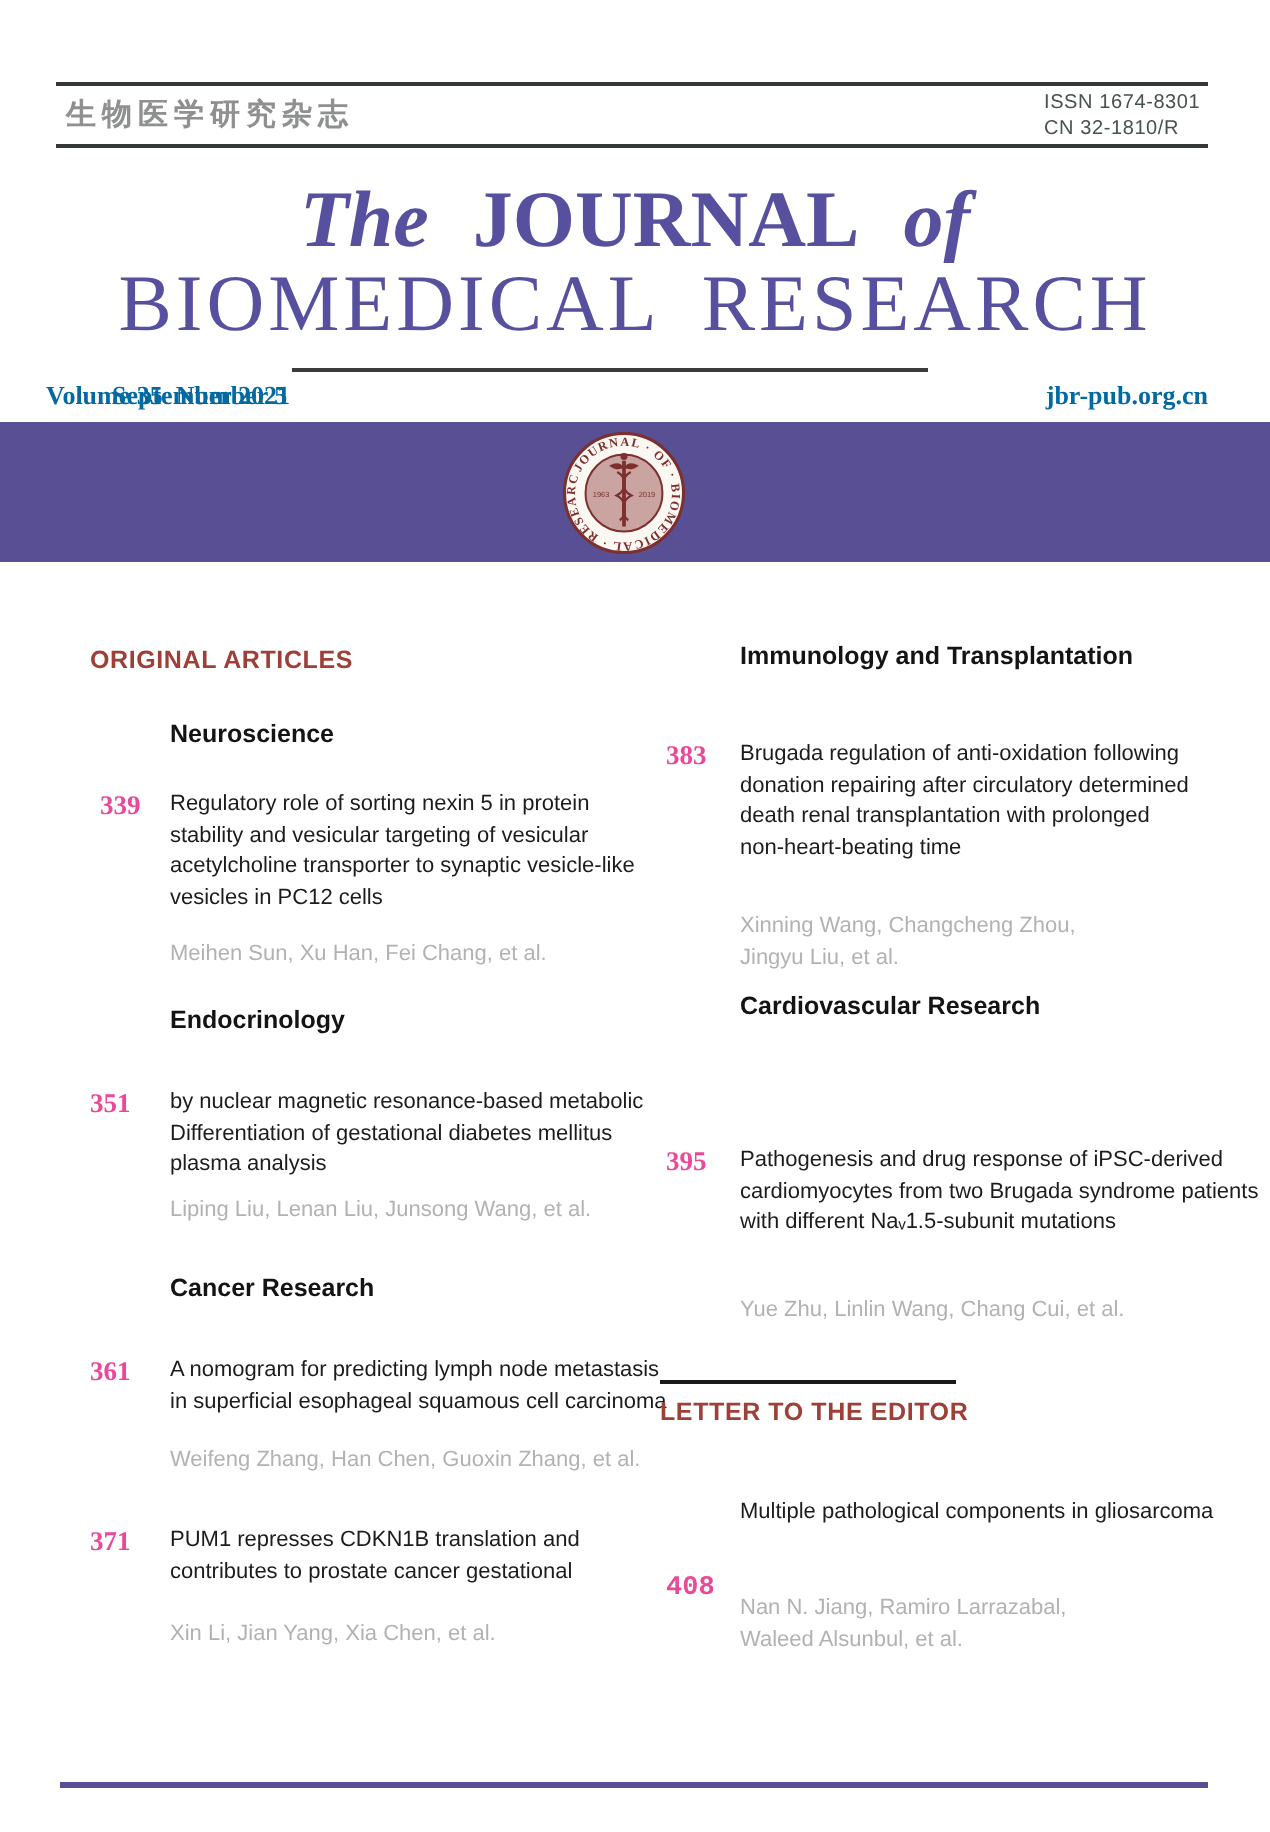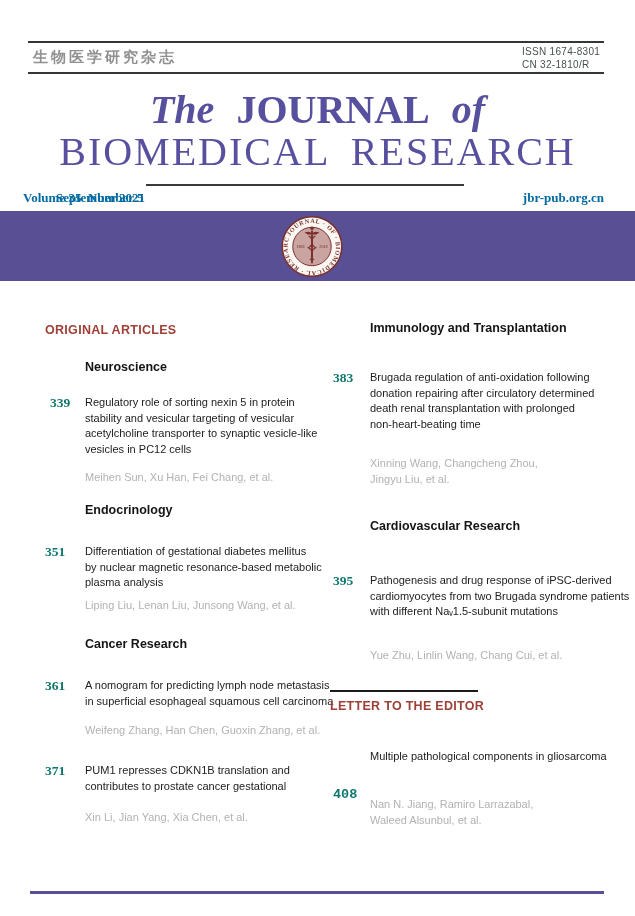--- a/index.html
+++ b/index.html
@@ -21,21 +21,21 @@
   .mid-rule{position:absolute;left:146px;top:184px;width:318px;height:2px;background:#3a3a3a;}
   .issue-row{position:absolute;top:190px;font-family:"Liberation Serif",serif;
              font-weight:bold;font-size:13px;color:#0369a1;white-space:pre;margin-left:23px;}
   .band{position:absolute;left:0;top:211px;width:635px;height:70px;background:#594f94;}
   .seal{position:absolute;left:281px;top:215px;width:62px;height:63px;}
   
   .label-maroon{position:absolute;font-weight:bold;font-size:12.5px;color:#9e4038;
                 letter-spacing:.3px;}
   .group-h{position:absolute;font-weight:bold;font-size:12.5px;color:#141414;}
   .pnum{position:absolute;font-family:"Liberation Serif",serif;font-weight:bold;
-        font-size:13.5px;color:#0f766e;}
+        font-size:13.5px;color:#ec4899;}
   .tl{position:absolute;font-size:11px;line-height:15.5px;color:#1c1c1c;}
   .au{position:absolute;font-size:11px;line-height:15.5px;color:#b2b2b2;}
   .divider{position:absolute;left:330px;top:690px;width:148px;height:2px;background:#1a1a1a;}
   .bottom-rule{position:absolute;left:30px;top:891px;width:574px;height:3px;background:#594f94;}
 </style>
 </head>
 <body>
 
 <div class="page">
 
@@ -91,22 +91,22 @@
     <div>acetylcholine transporter to synaptic vesicle-like</div>
     <div>vesicles in PC12 cells</div>
   </div>
   <div class="au" style="left:85px;top:470px;">
     <div>Meihen Sun, Xu Han, Fei Chang, et al.</div>
   </div>
 
   <div class="group-h" style="left:85px;top:503px;">Endocrinology</div>
   <div class="pnum" style="left:45px;top:544px;">351</div>
   <div class="tl" style="left:85px;top:544px;">
+    <div>by nuclear magnetic resonance-based metabolic</div>
     <div>Differentiation of gestational diabetes mellitus</div>
-    <div>by nuclear magnetic resonance-based metabolic</div>
     <div>plasma analysis</div>
   </div>
   <div class="au" style="left:85px;top:598px;">
     <div>Liping Liu, Lenan Liu, Junsong Wang, et al.</div>
   </div>
 
   <div class="group-h" style="left:85px;top:637px;">Cancer Research</div>
   <div class="pnum" style="left:45px;top:678px;">361</div>
   <div class="tl" style="left:85px;top:678px;">
     <div>A nomogram for predicting lymph node metastasis</div>
@@ -130,21 +130,21 @@
     <div>Brugada regulation of anti-oxidation following</div>
     <div>donation repairing after circulatory determined</div>
     <div>death renal transplantation with prolonged</div>
     <div>non-heart-beating time</div>
   </div>
   <div class="au" style="left:370px;top:456px;">
     <div>Xinning Wang, Changcheng Zhou,</div>
     <div>Jingyu Liu, et al.</div>
   </div>
 
-  <div class="group-h" style="left:370px;top:519px;">Cardiovascular Research</div>
+  <div class="group-h" style="left:370px;top:496px;">Cardiovascular Research</div>
   <div class="pnum" style="left:333px;top:573px;">395</div>
   <div class="tl" style="left:370px;top:573px;">
     <div>Pathogenesis and drug response of iPSC-derived</div>
     <div>cardiomyocytes from two Brugada syndrome patients</div>
     <div>with different Naᵥ1.5-subunit mutations</div>
   </div>
   <div class="au" style="left:370px;top:648px;">
     <div>Yue Zhu, Linlin Wang, Chang Cui, et al.</div>
   </div>
 

